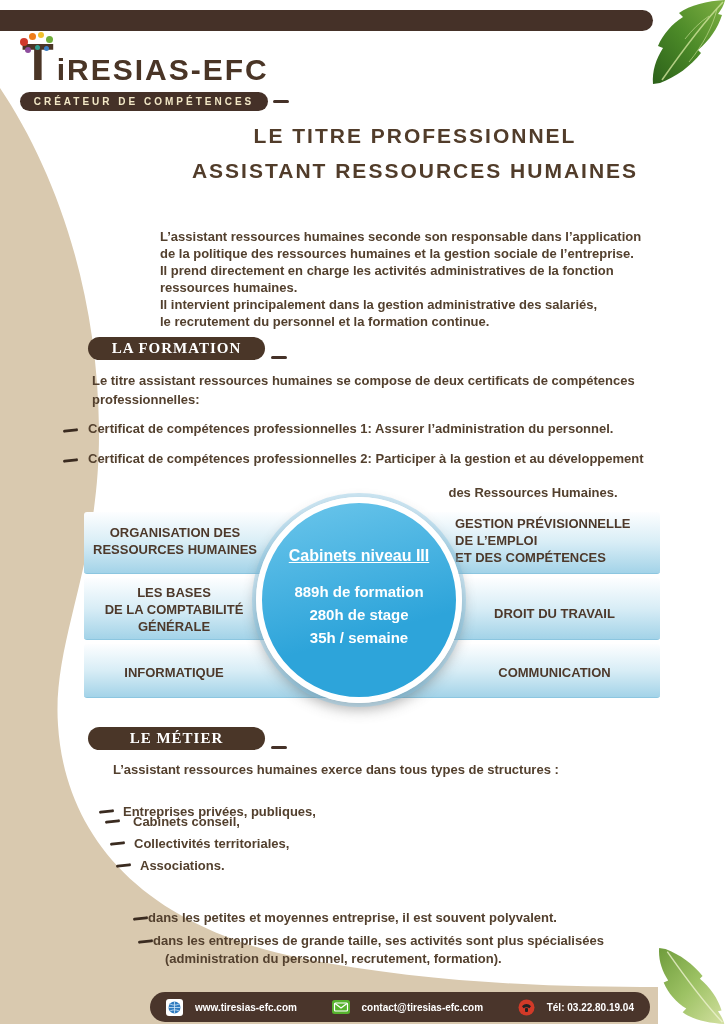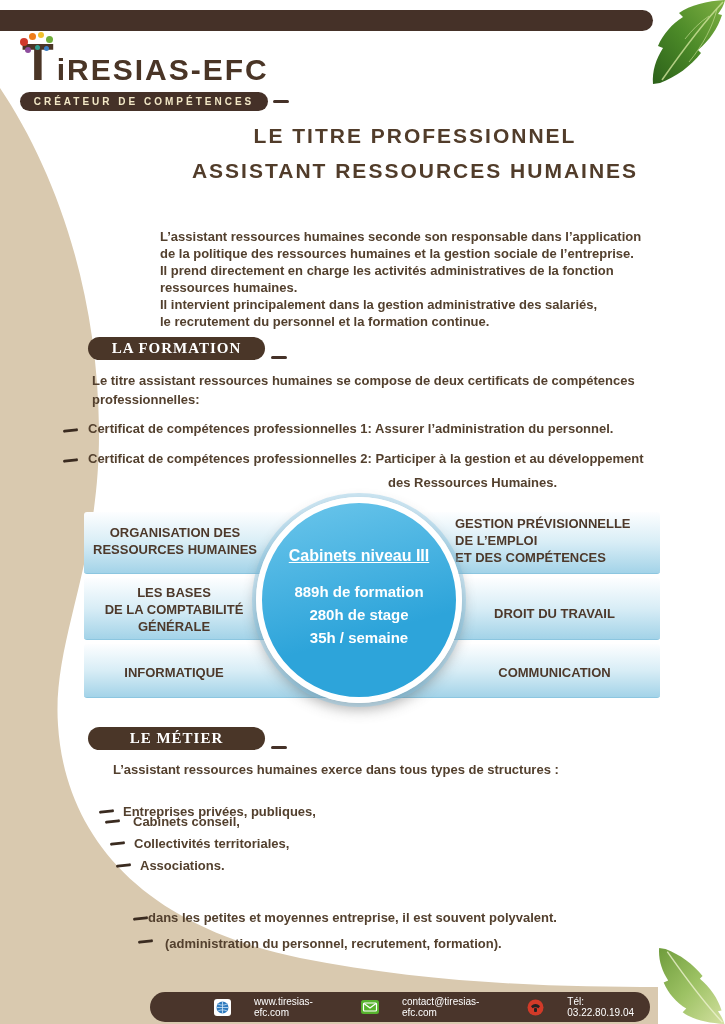--- a/index.html
+++ b/index.html
@@ -50,21 +50,21 @@
 
   .formation-intro { position:absolute; left:92px; top:371px; width:570px; line-height:19px; }
 
   .dash { display:inline-block; width:15px; height:3px; background:#3a2b20; border-radius:2px;
           transform:rotate(-6deg); flex:0 0 auto; }
   .dash-abs { position:absolute; }
   .d-b1 { left:63px; top:429px; }
   .d-b2 { left:63px; top:459px; }
   .b1 { position:absolute; left:88px; top:421px; width:580px; }
   .b2 { position:absolute; left:88px; top:451px; width:590px; }
-  .b2-indent { padding-left:300px; margin-top:9px; }
+  .b2-indent { padding-left:300px; margin-top:19px;text-align:center; }
 
   .band { position:absolute; left:84px; width:576px; border-radius:3px;
           background:linear-gradient(180deg,#fdfeff 0%,#d8edf6 50%,#a3d3e8 100%);
           border-bottom:1px solid #8cc6e0; }
   .band1 { top:512px; height:62px; }
   .band2 { top:578px; height:62px; }
   .band3 { top:644px; height:54px; }
 
   .dlabel { position:absolute; font-size:13px; font-weight:800; color:#4d392b; line-height:17px; }
   .dl1 { left:88px;  top:524px; width:174px; text-align:center; }
@@ -90,21 +90,21 @@
 
   .act-intro { position:absolute; left:143px; top:886px; }
   .a-item { position:absolute; display:flex; align-items:flex-start; }
   .a-item .dash { margin-top:7px; }
   .a0 { left:133px; top:910px; }
   .a1 { left:138px; top:933px; }
   .a2-indent { padding-left:12px; margin-top:3px; }
 
   .footer { position:absolute; left:150px; top:992px; width:500px; height:30px; background:#4a352b;
             border-radius:15px; display:flex; align-items:center; justify-content:space-between; padding:0 16px; }
-  .f-item { display:flex; align-items:center; gap:23px; color:#ffffff; font-size:10px; font-weight:400;margin-left:48px; }
+  .f-item { display:flex; align-items:center; gap:12px; color:#ffffff; font-size:10px; font-weight:700; }
   .f-item svg { flex:0 0 auto; }
 </style>
 </head>
 <body>
 
 <div class="page">
 
   <svg class="bg" width="725" height="1024" viewBox="0 0 725 1024">
     <path d="M0,88 C55,170 98,290 99,430 C100,565 52,640 58,725 C65,835 140,925 300,958 C430,984 560,987 658,987 L658,1024 L0,1024 Z" fill="#d9c9af"></path>
   </svg>
@@ -223,20 +223,21 @@
   </div>
 
 
   <div class="a-item a0 body-text">
     <span class="dash"></span>
     <span>dans les petites et moyennes entreprise, il est souvent polyvalent.</span>
   </div>
   <div class="a-item a1 body-text">
     <span class="dash"></span>
     <div>
+      <div>dans les entreprises de grande taille, ses activités sont plus spécialisées</div>
       <div class="a2-indent">(administration du personnel, recrutement, formation).</div>
     </div>
   </div>
 
   <div class="footer">
     <div class="f-item">
       <svg width="17" height="17" viewBox="0 0 17 17">
         <rect x="0" y="0" width="17" height="17" rx="3" fill="#ffffff"></rect>
         <circle cx="8.5" cy="8.5" r="6" fill="#2f7bbf"></circle>
         <path d="M2.5,8.5 H14.5 M8.5,2.5 V14.5 M4,5 C6.5,6.5 10.5,6.5 13,5 M4,12 C6.5,10.5 10.5,10.5 13,12" stroke="#cfe6f7" stroke-width="0.8" fill="none"></path>

